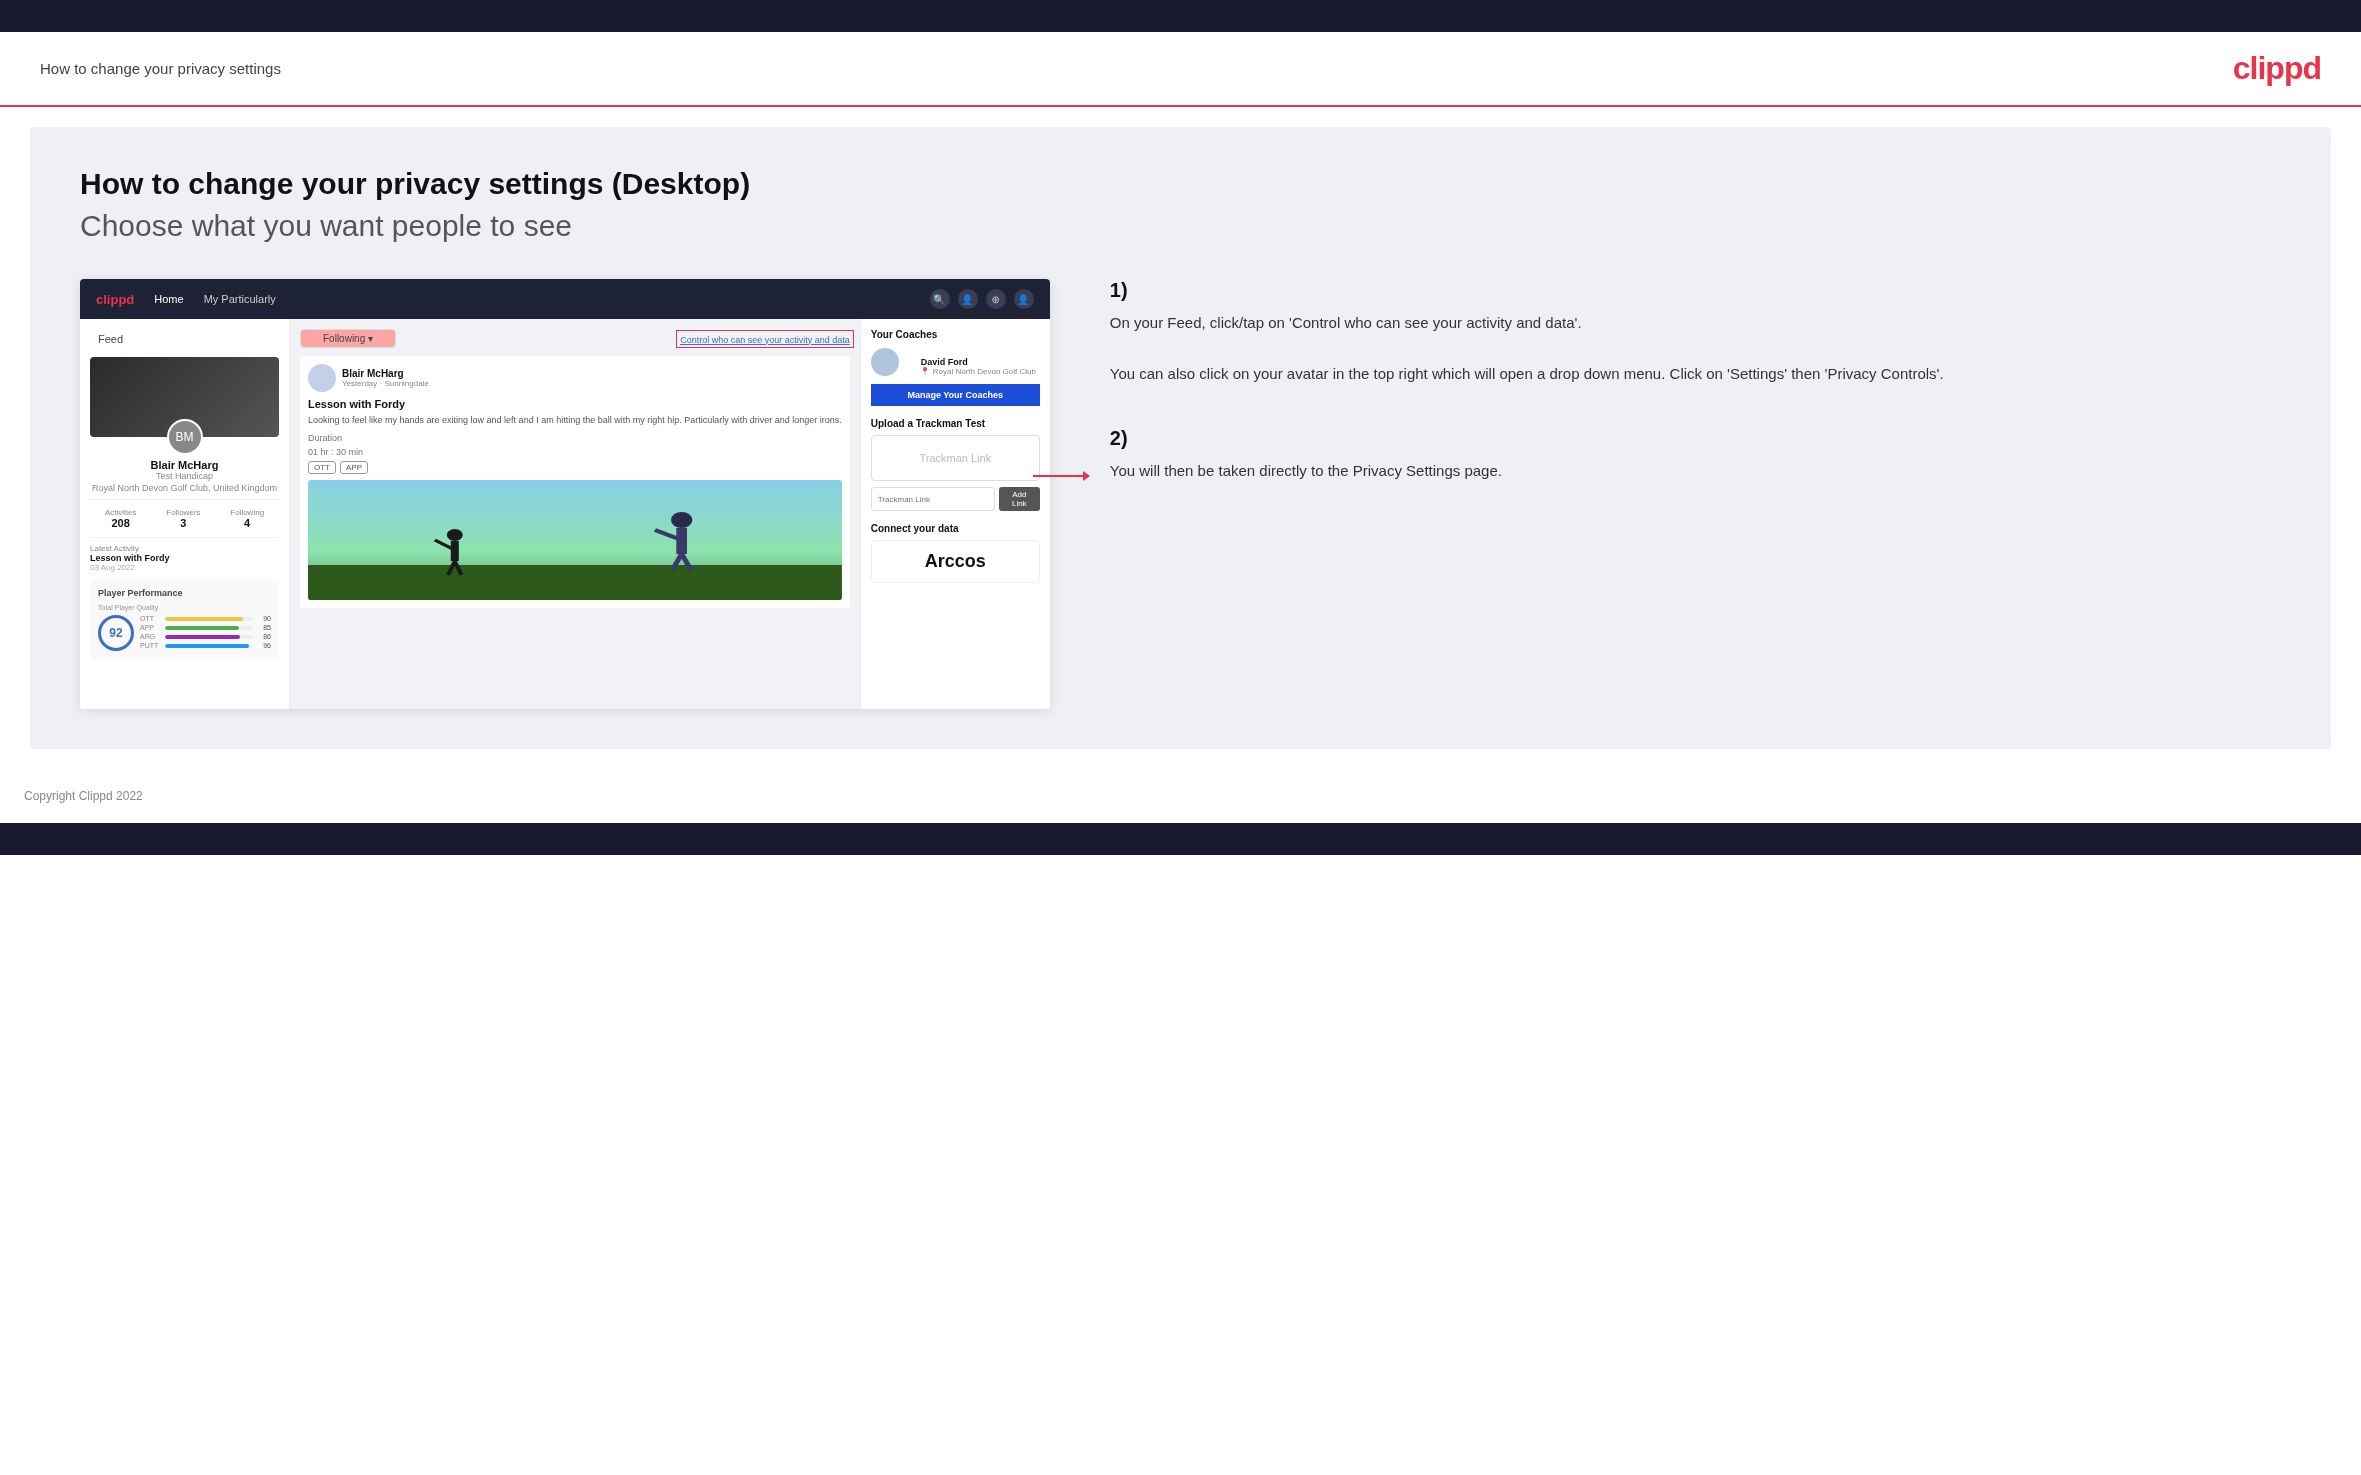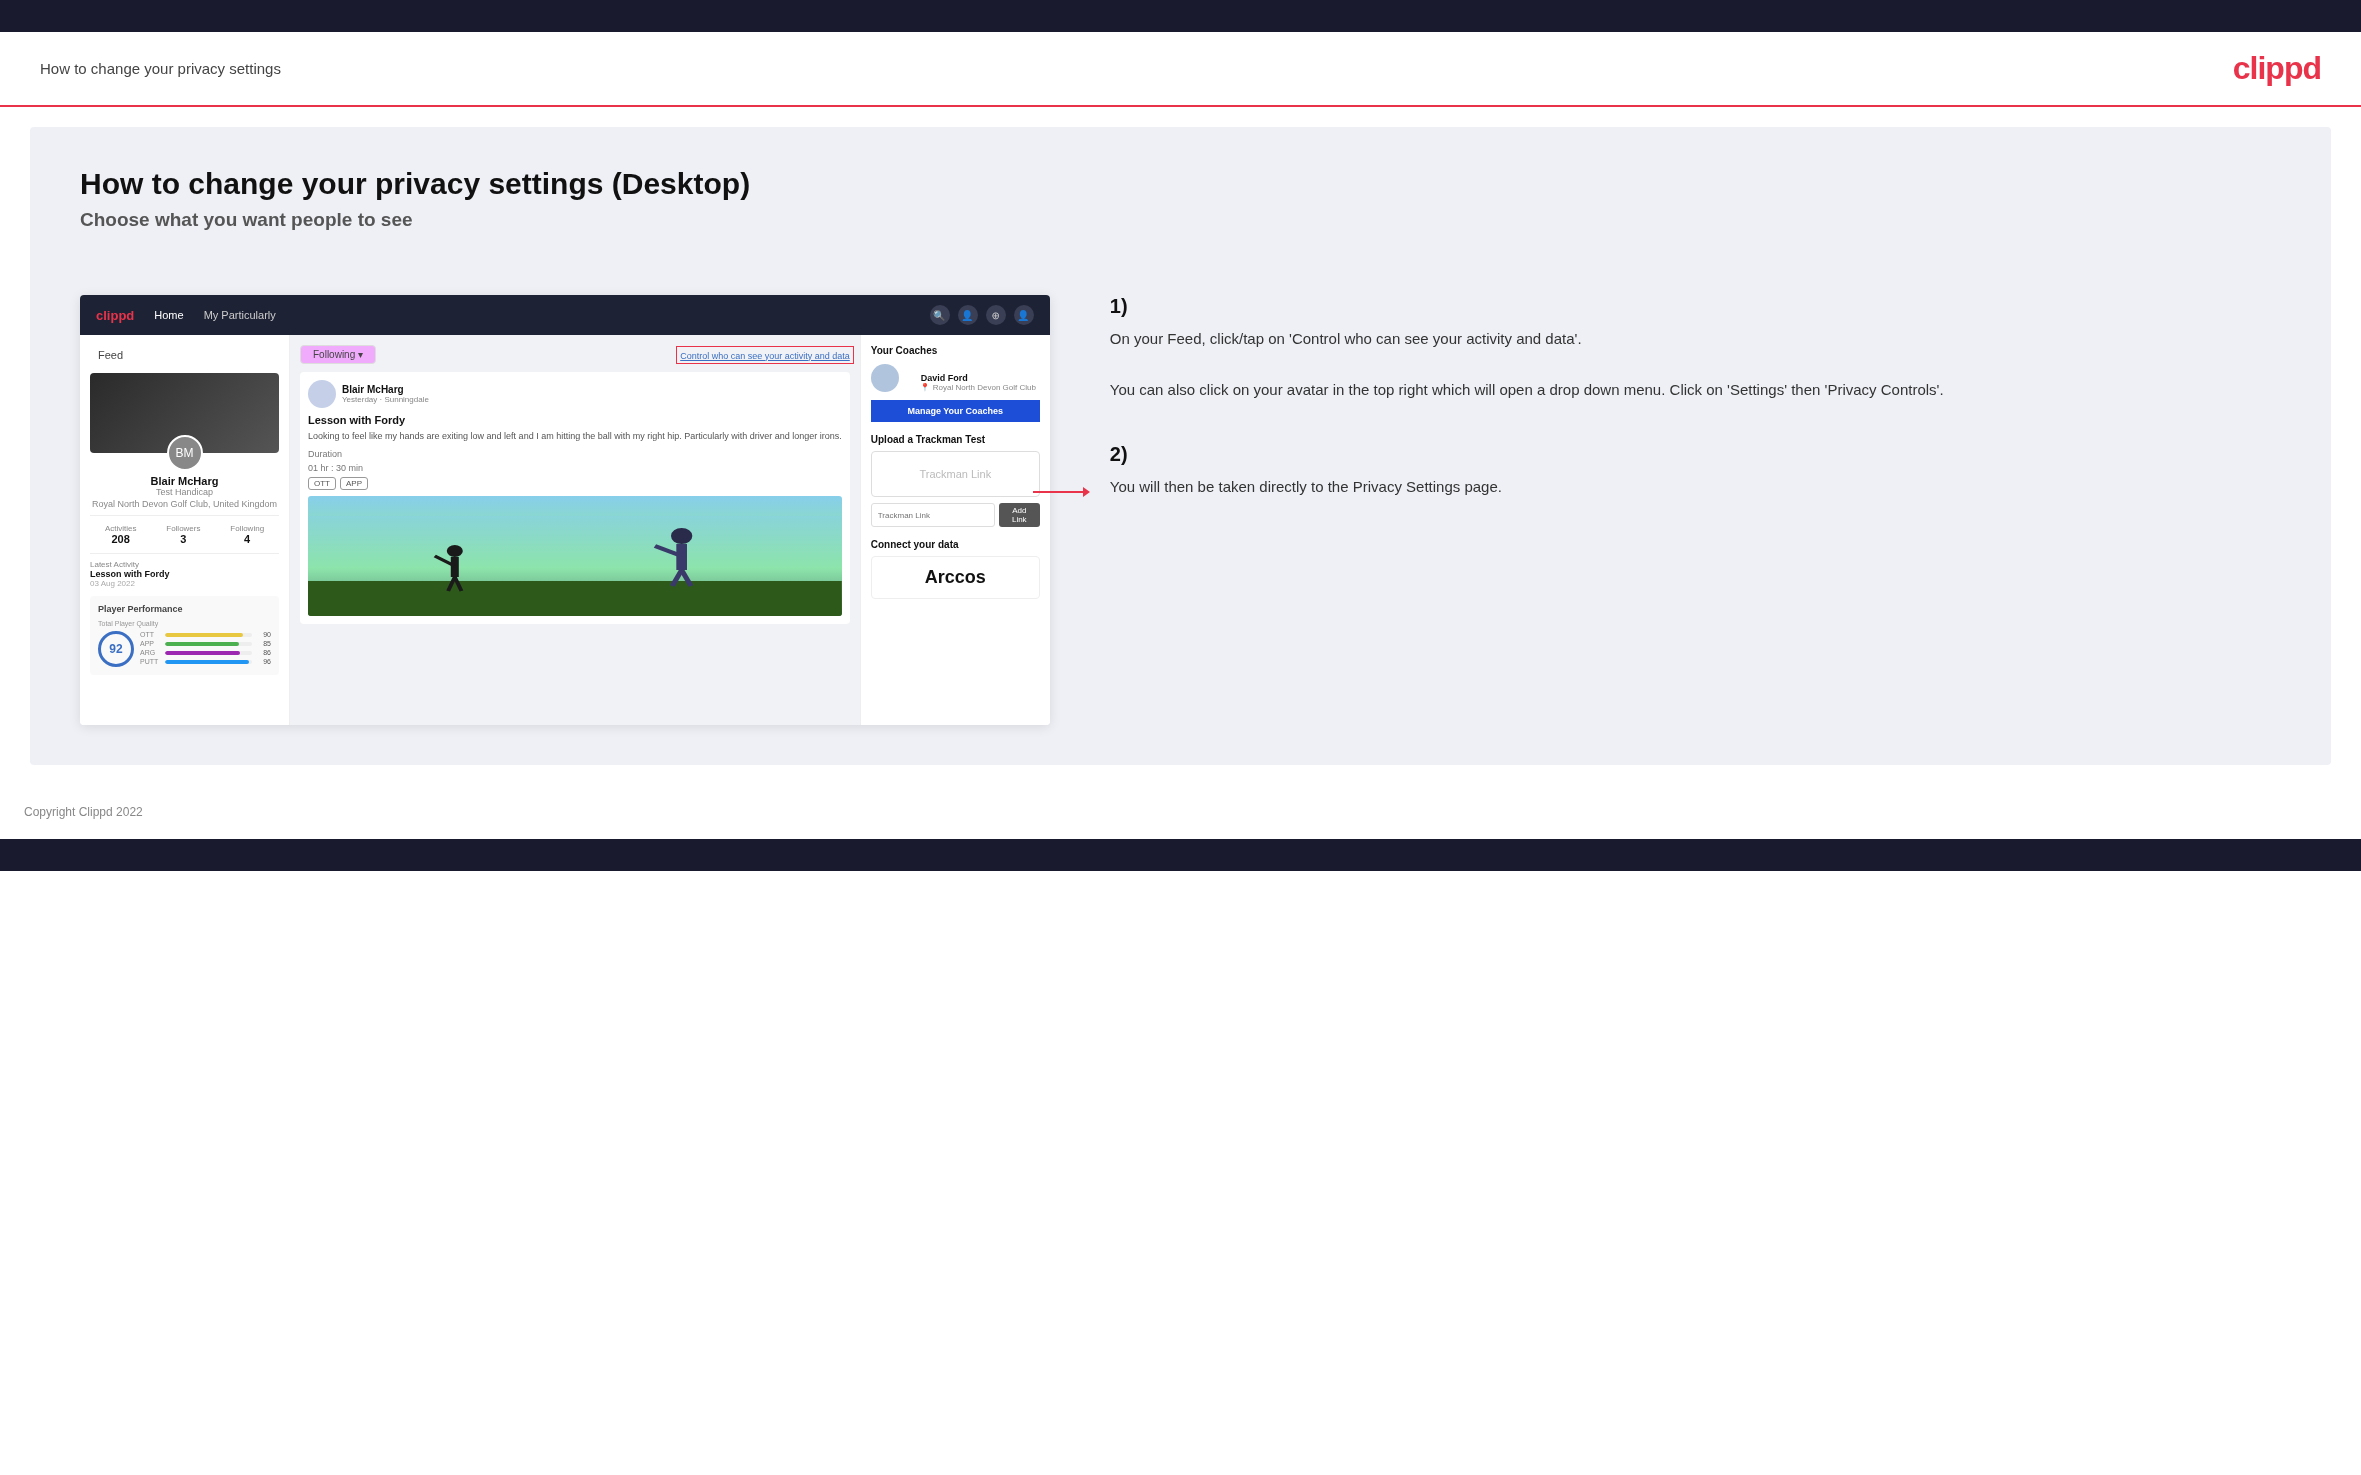--- a/index.html
+++ b/index.html
@@ -43,24 +43,23 @@
       border-radius: 4px;
     }
 
     .page-heading {
       font-size: 30px;
       font-weight: 700;
       color: #111;
       margin-bottom: 8px;
     }
     .page-subheading {
-      font-size: 19px;
+      font-size: 30px;
       color: #555;
-      margin-bottom: 64px;
-      font-weight: bold;
+      margin-bottom: 36px;
     }
 
     
     .demo-instructions {
       display: flex;
       gap: 40px;
       align-items: flex-start;
     }
 
     
@@ -274,24 +273,24 @@
       padding: 10px;
       overflow: hidden;
     }
     .feed-header {
       display: flex;
       align-items: center;
       justify-content: space-between;
       margin-bottom: 8px;
     }
     .following-btn {
-      background: #f0abfc;
+      background: #fca5a5;
       border: 1px solid #ddd;
       border-radius: 4px;
-      padding: 3px 12px;
+      padding: 3px 22px;
       font-size: 10px;
       color: #444;
       cursor: pointer;
     }
     .control-link {
       font-size: 9px;
       color: #3b6fc4;
       text-decoration: underline;
       cursor: pointer;
     }

